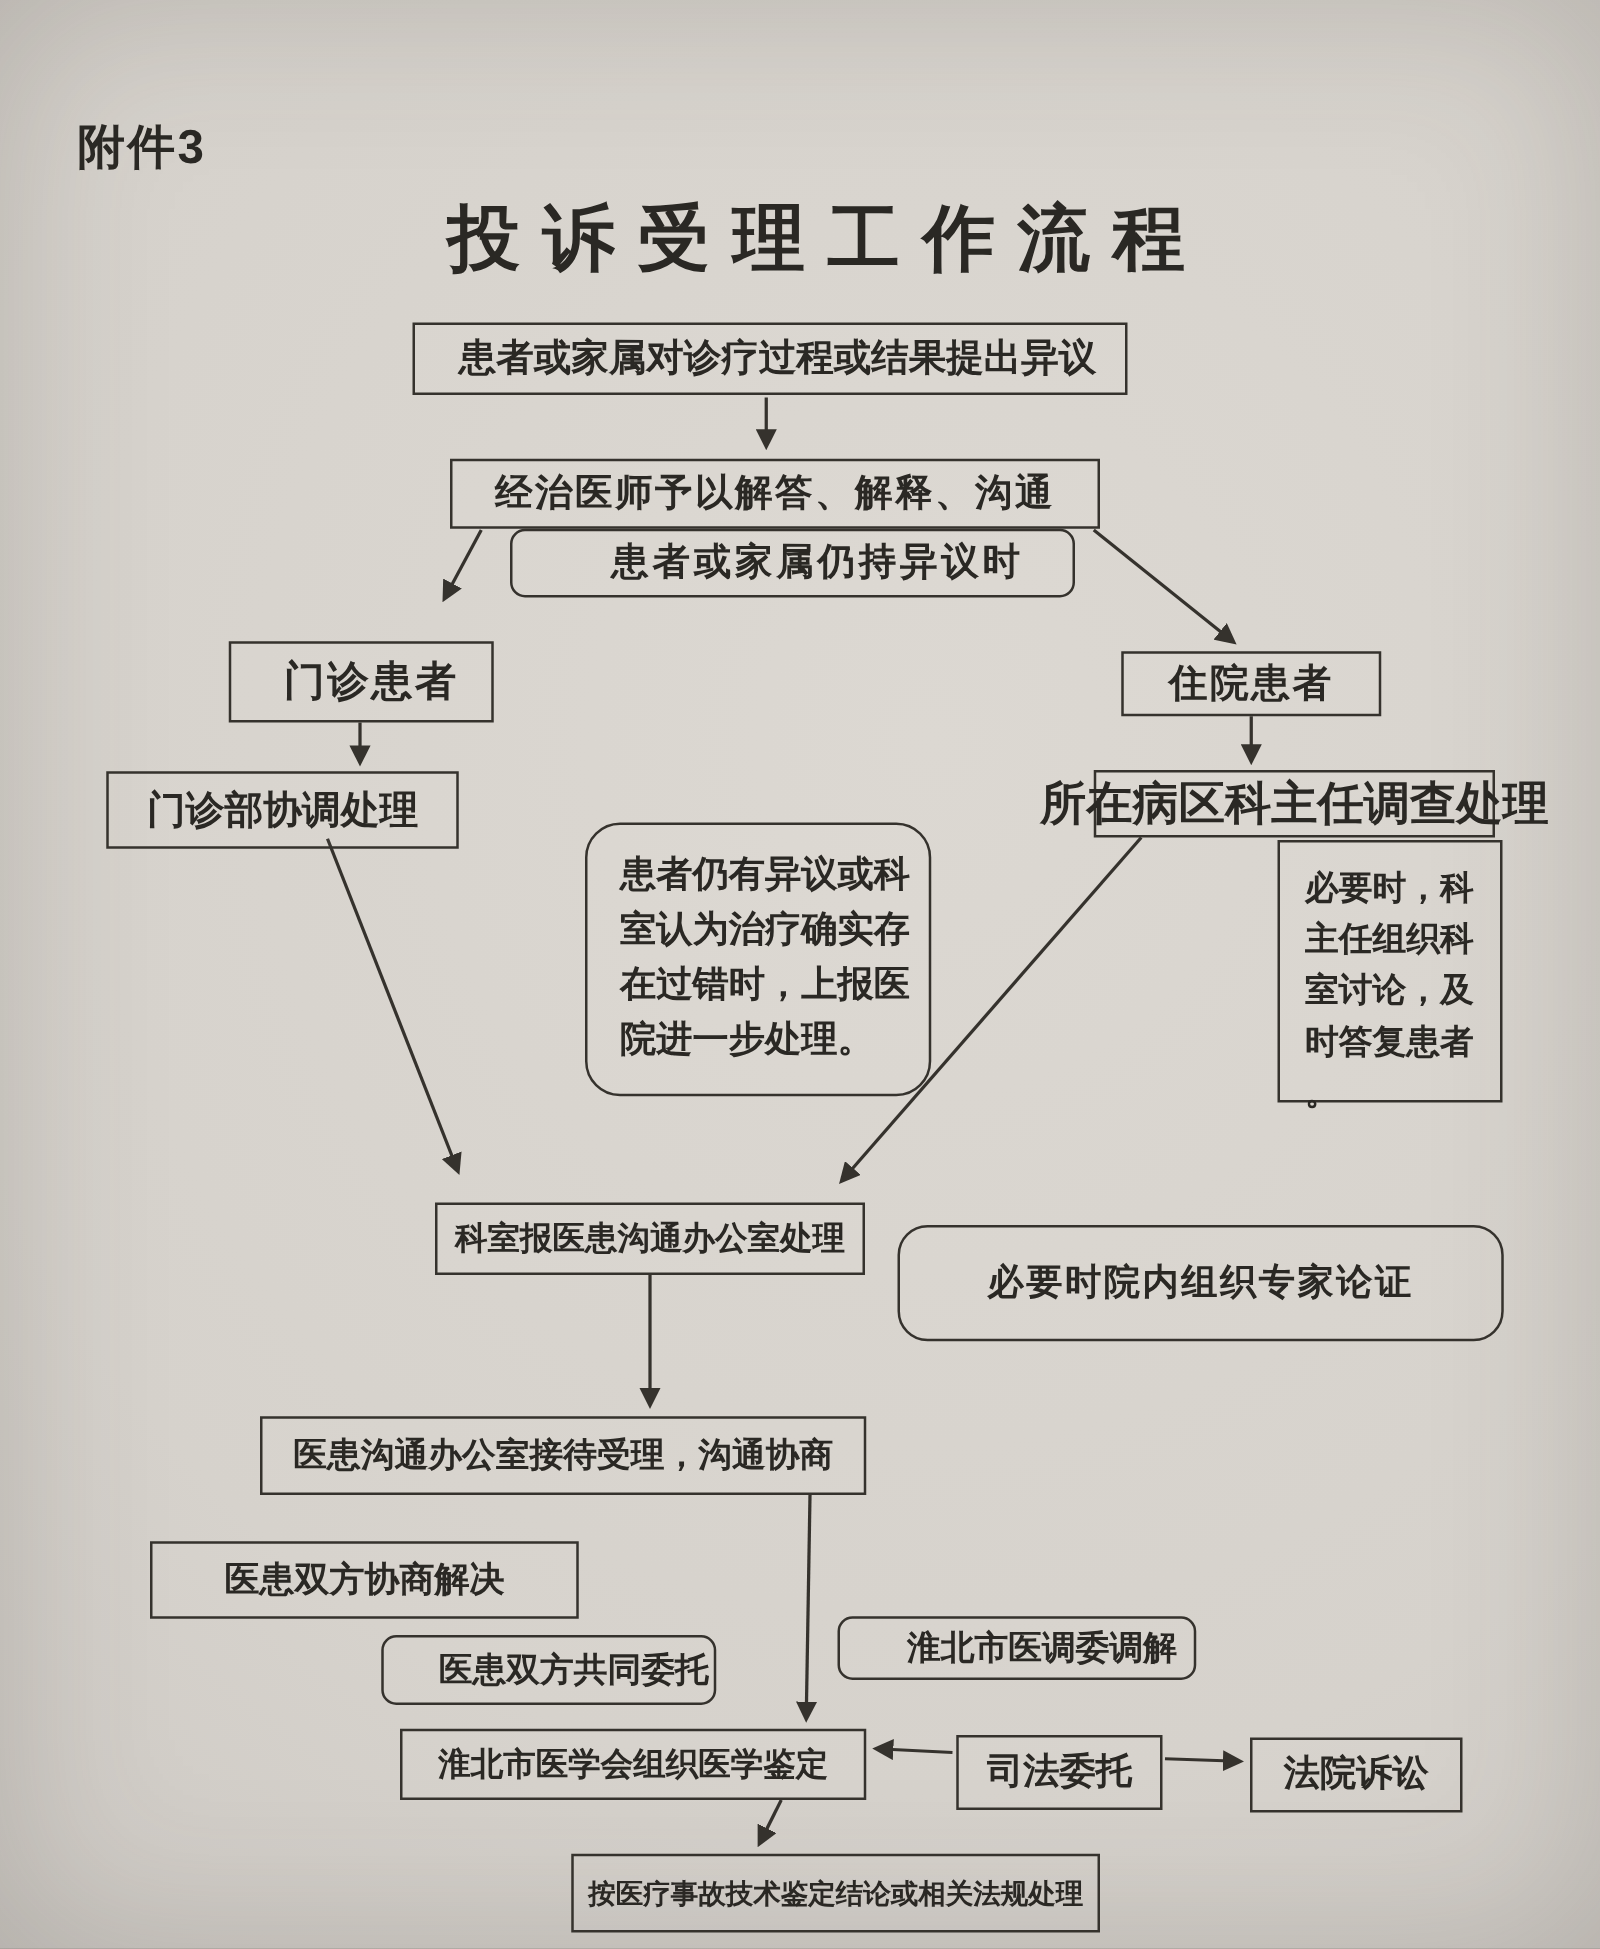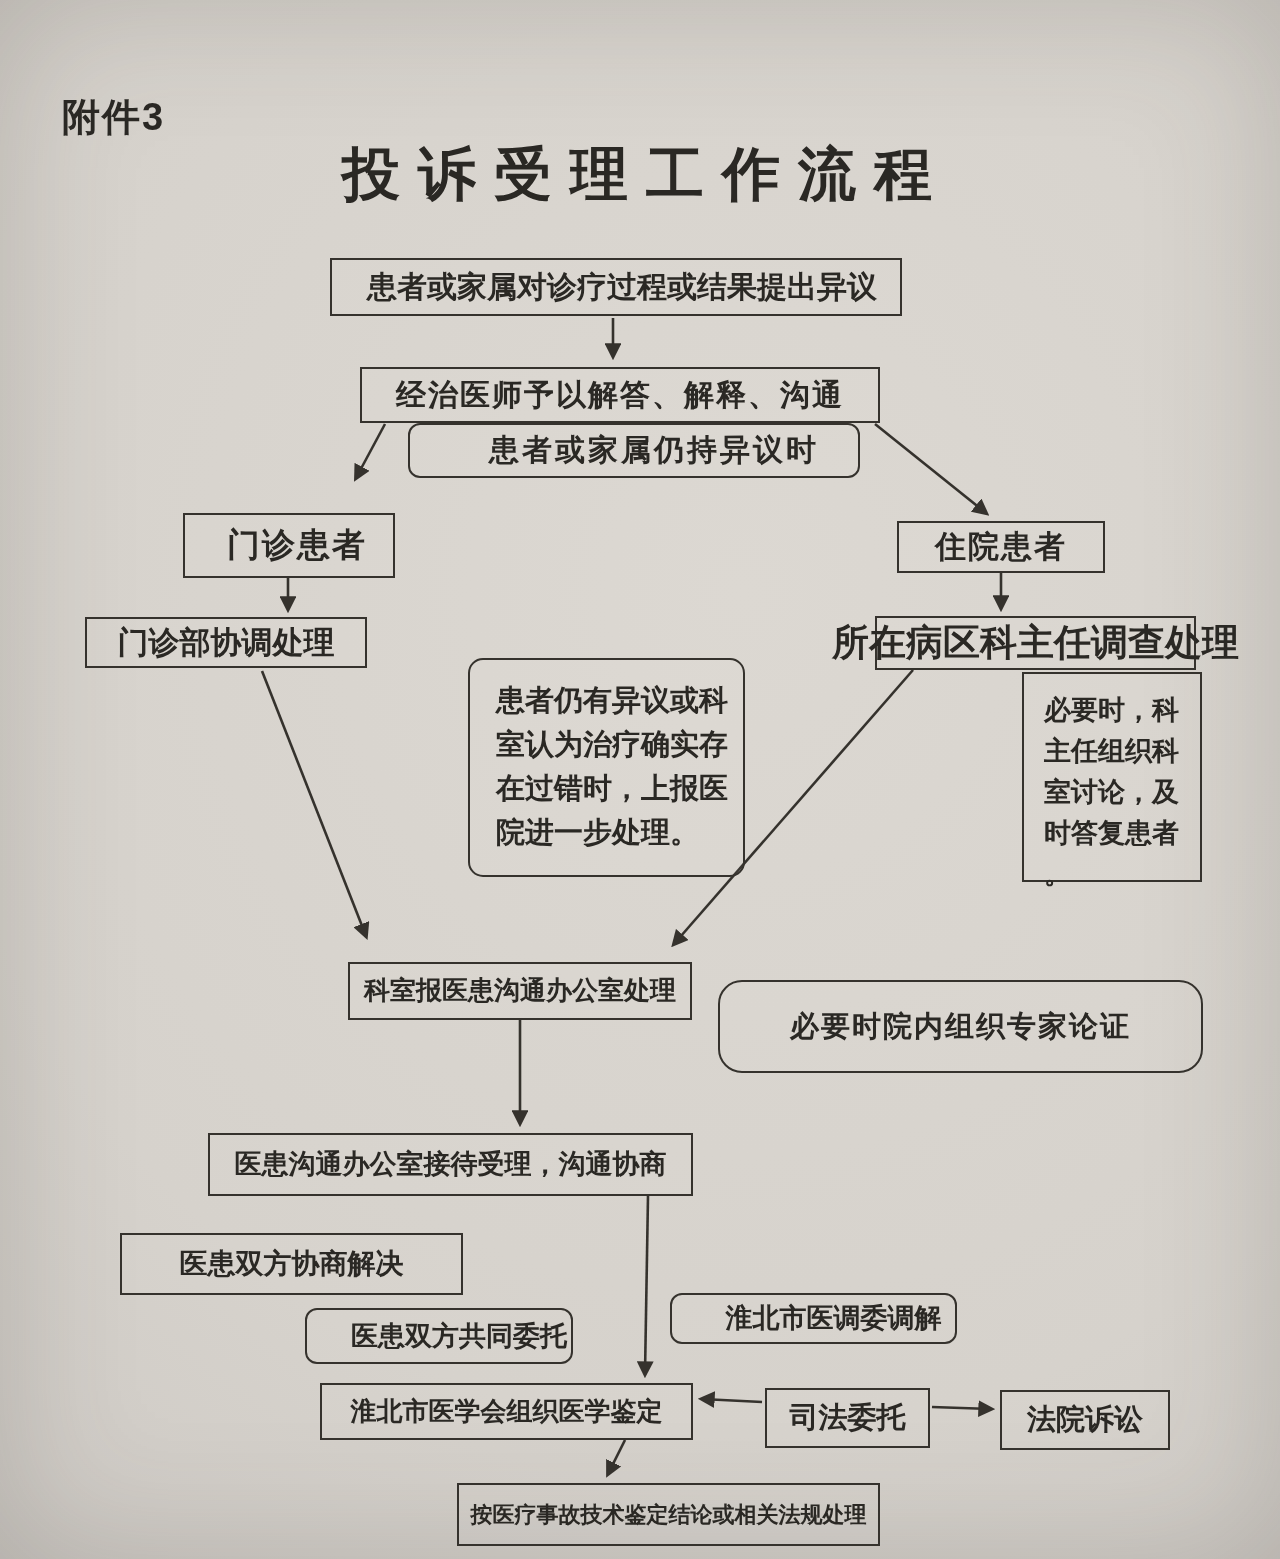--- a/index.html
+++ b/index.html
@@ -4,29 +4,29 @@
 <style>
   html,body{margin:0;padding:0;background:#9a968f;}
   .canvas{
     position:relative;width:1280px;height:1559px;margin:0 auto;overflow:hidden;
     font-family:"Liberation Sans","DejaVu Sans",sans-serif;
     background:radial-gradient(140% 120% at 58% 38%, #dcd8d2 0%, #d6d2cc 45%, #cac6c1 78%, #b7b4af 100%);
     box-shadow:inset 0 0 140px rgba(60,55,48,.20);
     color:#2a2824;
   }
   .attach{position:absolute;left:62px;top:92px;font-size:38px;font-weight:600;letter-spacing:2px;}
-  .title{position:absolute;left:342px;top:136px;margin:0;font-size:58px;font-weight:700;letter-spacing:18px;white-space:nowrap;}
+  .title{position:absolute;left:342px;top:136px;margin:16px;font-size:58px;font-weight:700;letter-spacing:18px;white-space:nowrap;}
   .node{
     position:absolute;display:flex;align-items:center;justify-content:center;
     border:2.5px solid #35322d;box-sizing:border-box;text-align:center;
     font-weight:600;line-height:1.35;white-space:nowrap;background:rgba(255,255,255,0.03);
   }
   .round-sm{border-radius:12px;padding-left:40px;}
   .round-md{border-radius:24px;}
-  .round-lg{border-radius:15px;}
+  .round-lg{border-radius:28px;}
   .multi{white-space:normal;text-align:left;justify-content:flex-start;align-items:flex-start;line-height:1.52;}
   .anywhere{line-break:anywhere;}
   svg.arrows{position:absolute;left:0;top:0;pointer-events:none;}
 </style>
 </head>
 <body>
 
 <div class="canvas">
 
   <svg class="arrows" width="1280" height="1559" viewBox="0 0 1280 1559">
@@ -57,21 +57,21 @@
   <div class="node" style="left:330px;top:258px;width:572px;height:58px;font-size:30px;padding-left:12px;">患者或家属对诊疗过程或结果提出异议</div>
 
   <div class="node" style="left:360px;top:367px;width:520px;height:56px;font-size:30px;letter-spacing:2px;">经治医师予以解答、解释、沟通</div>
 
   <div class="node round-sm" style="left:408px;top:423px;width:452px;height:55px;font-size:30px;letter-spacing:3px;">患者或家属仍持异议时</div>
 
   <div class="node" style="left:183px;top:513px;width:212px;height:65px;font-size:33px;letter-spacing:2px;padding-left:16px;">门诊患者</div>
 
   <div class="node" style="left:897px;top:521px;width:208px;height:52px;font-size:31px;letter-spacing:2px;">住院患者</div>
 
-  <div class="node" style="left:85px;top:617px;width:282px;height:51px;font-size:31px;">门诊部协调处理</div>
+  <div class="node" style="left:85px;top:617px;width:282px;height:62px;font-size:31px;">门诊部协调处理</div>
 
   <div class="node" style="left:875px;top:616px;width:321px;height:54px;font-size:37px;text-align:center;">所在病区科主任调查处理</div>
 
   <div class="node multi round-lg" style="left:468px;top:658px;width:277px;height:219px;font-size:29px;padding:18px 0 0 26px;">患者仍有异议或科室认为治疗确实存在过错时，上报医院进一步处理。</div>
 
   <div class="node multi anywhere" style="left:1022px;top:672px;width:180px;height:210px;font-size:27px;padding:16px 0 0 20px;">必要时，科主任组织科室讨论，及时答复患者。</div>
 
   <div class="node" style="left:348px;top:962px;width:344px;height:58px;font-size:26px;">科室报医患沟通办公室处理</div>
 
   <div class="node round-md" style="left:718px;top:980px;width:485px;height:93px;font-size:29px;letter-spacing:2px;">必要时院内组织专家论证</div>

